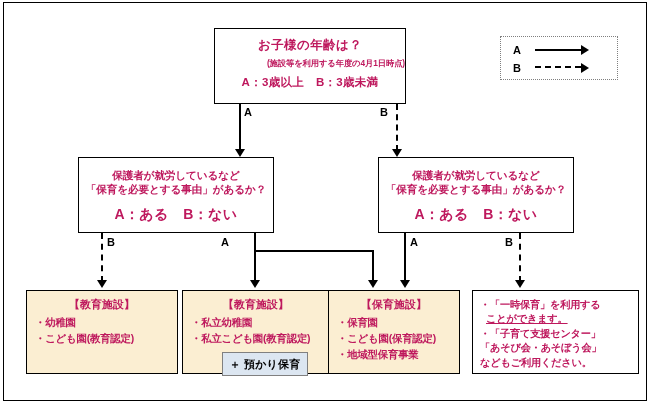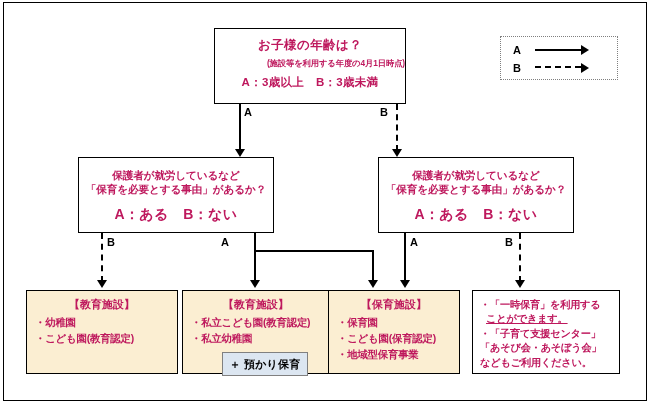--- a/index.html
+++ b/index.html
@@ -124,21 +124,21 @@
     display: block;
     text-align: left;
     font-size: 10.4px;
     letter-spacing: -0.2px;
     margin-bottom: 2px;
     white-space: nowrap;
   }
   #res-edu1 { left: 26px;  width: 152px; }
   #res-edu2 { left: 182px; width: 148px; }
   #res-care { left: 328px; width: 132px; }
-  #res-none { left: 472px; width: 148px; padding: 7px 7px 0 7px; }
+  #res-none { left: 472px; width: 167px; padding: 7px 7px 0 7px; }
   #res-none .ritem {
     font-size: 10.2px;
     line-height: 1.42;
     margin-bottom: 0;
   }
   #res-none .indent { padding-left: 6px; text-decoration: underline; }
 
   
   #addon-care {
     position: absolute;
@@ -289,22 +289,22 @@
   <span class="edge-label" style="left:505px; top:236px;">B</span>
 
   <div class="node beige result" id="res-edu1">
     <span class="rtitle">【教育施設】</span>
     <span class="ritem">・幼稚園</span>
     <span class="ritem">・こども園(教育認定)</span>
   </div>
 
   <div class="node beige result" id="res-edu2">
     <span class="rtitle">【教育施設】</span>
+    <span class="ritem">・私立幼稚園</span>
     <span class="ritem">・私立こども園(教育認定)</span>
-    <span class="ritem">・私立幼稚園</span>
   </div>
 
   <div id="addon-care">＋ 預かり保育</div>
 
   <div class="node beige result" id="res-care">
     <span class="rtitle">【保育施設】</span>
     <span class="ritem">・保育園</span>
     <span class="ritem">・こども園(保育認定)</span>
     <span class="ritem">・地域型保育事業</span>
   </div>

